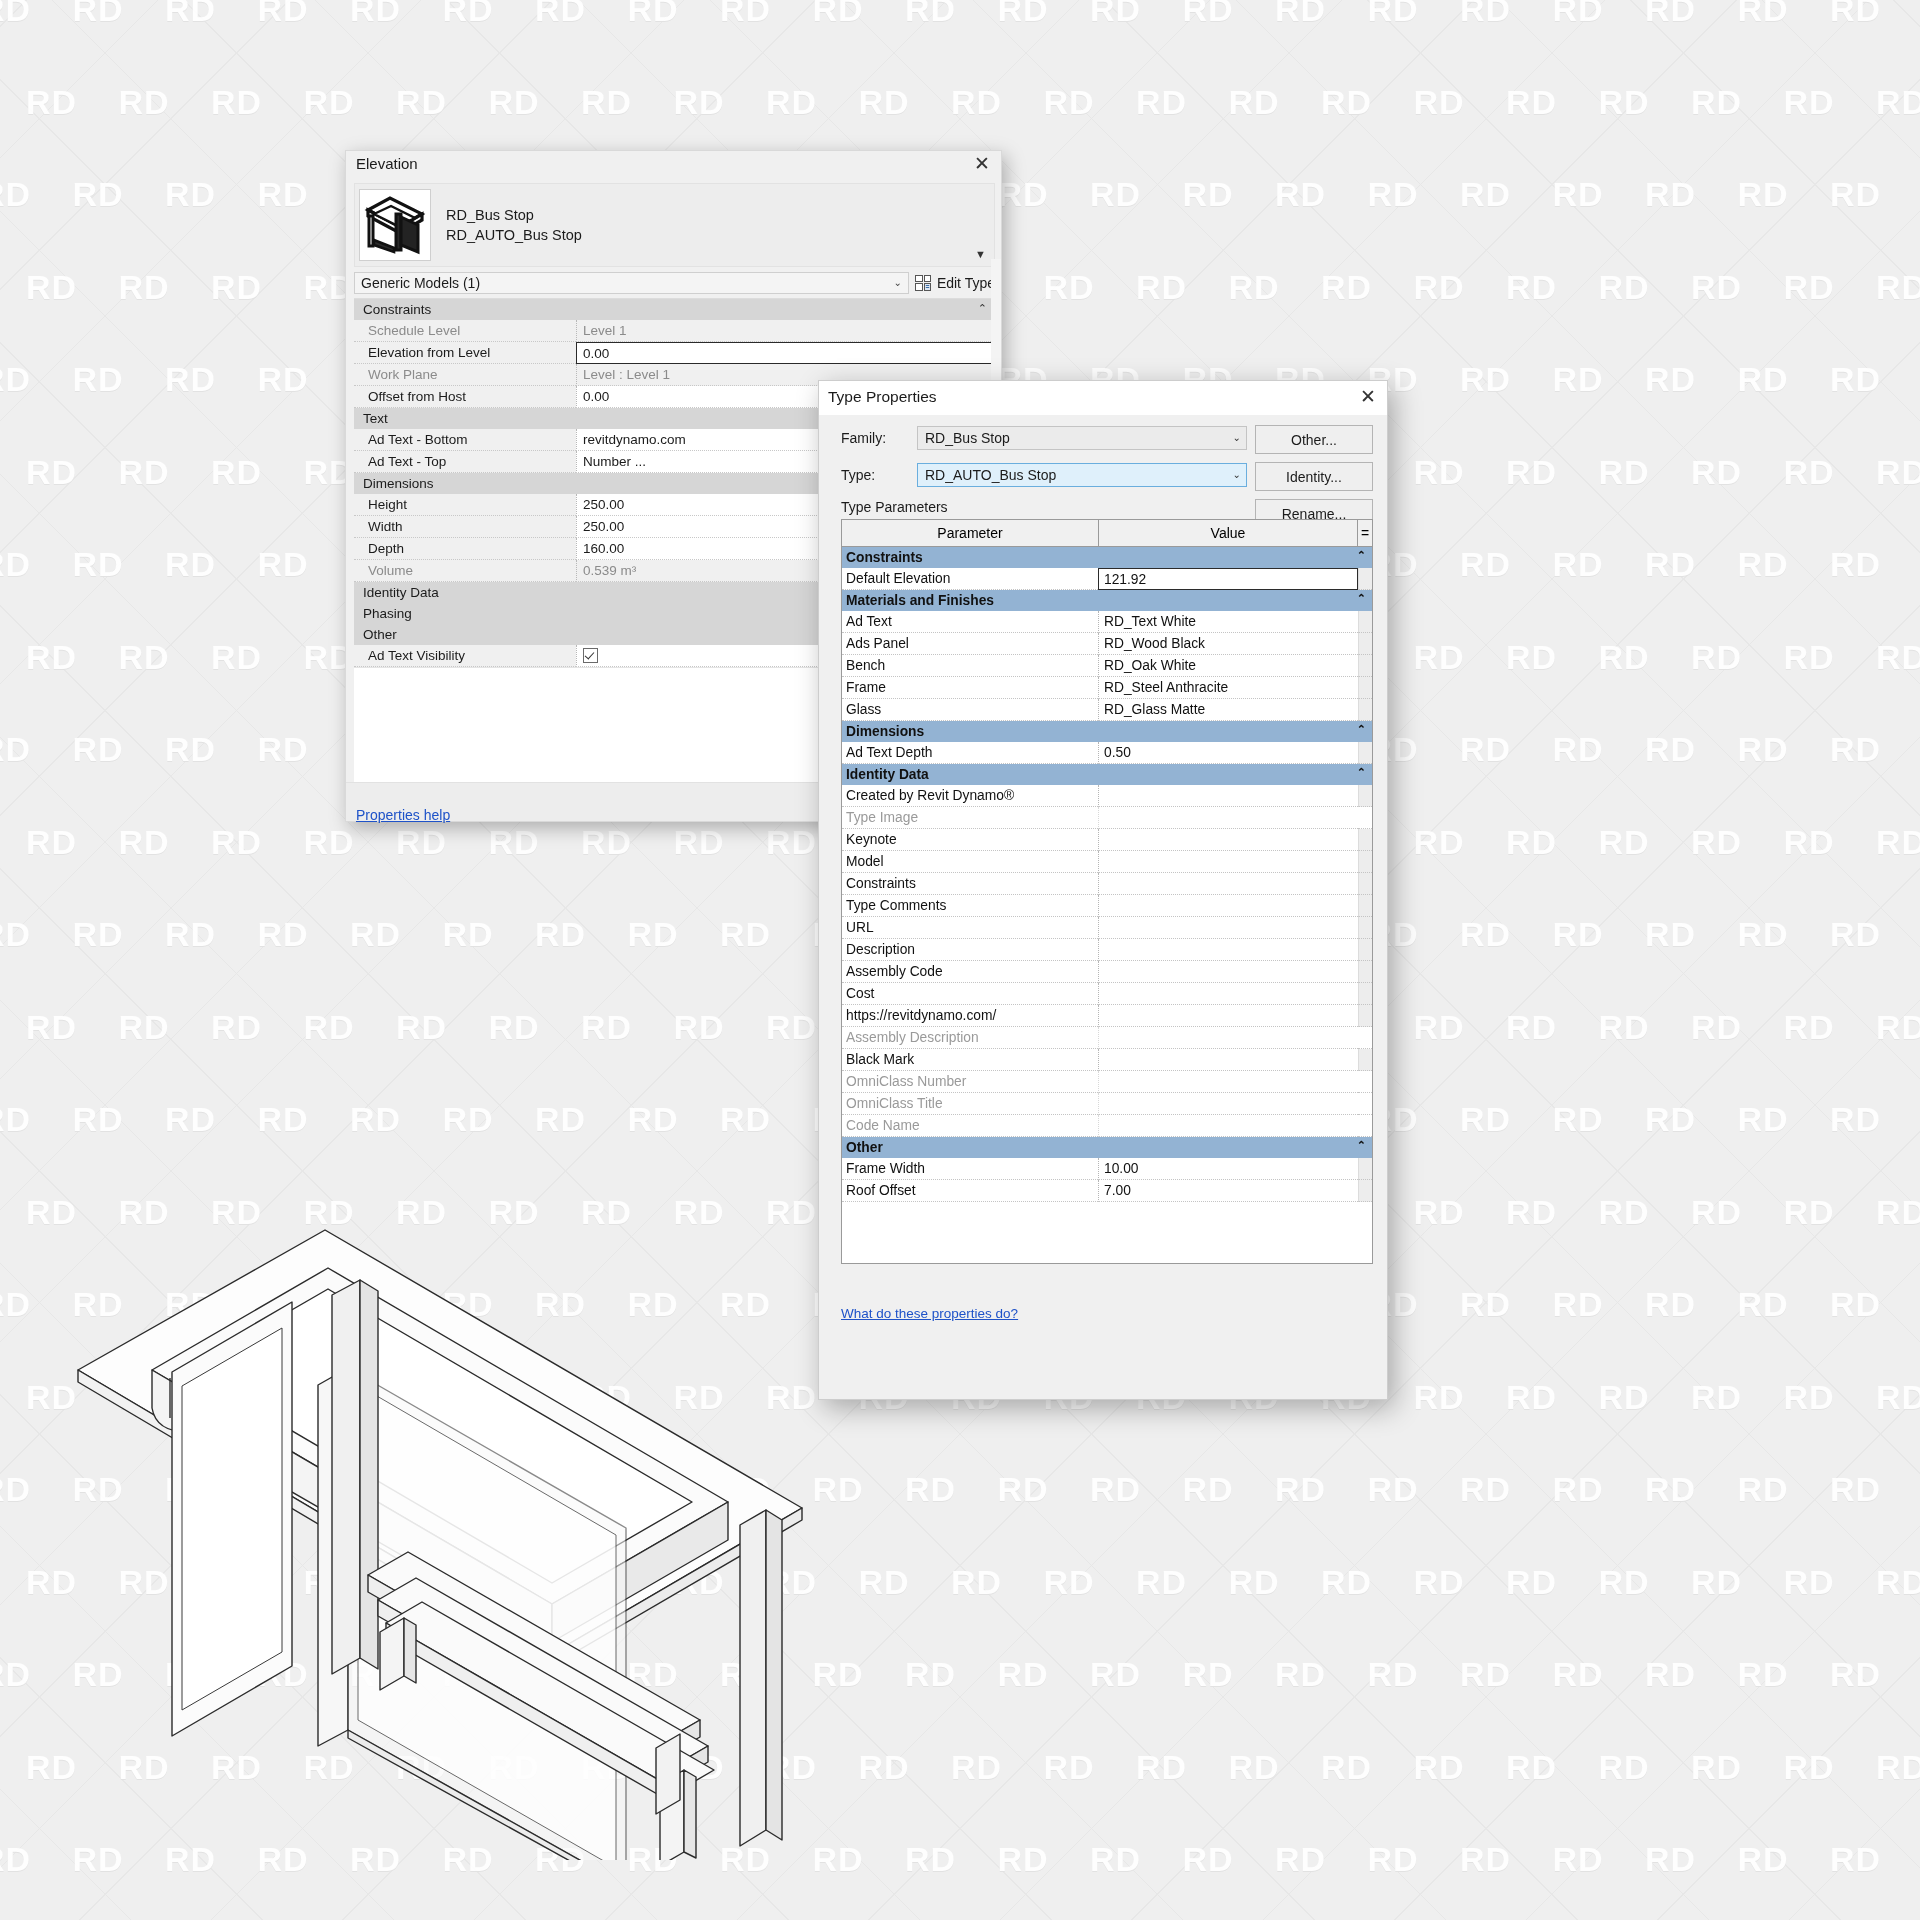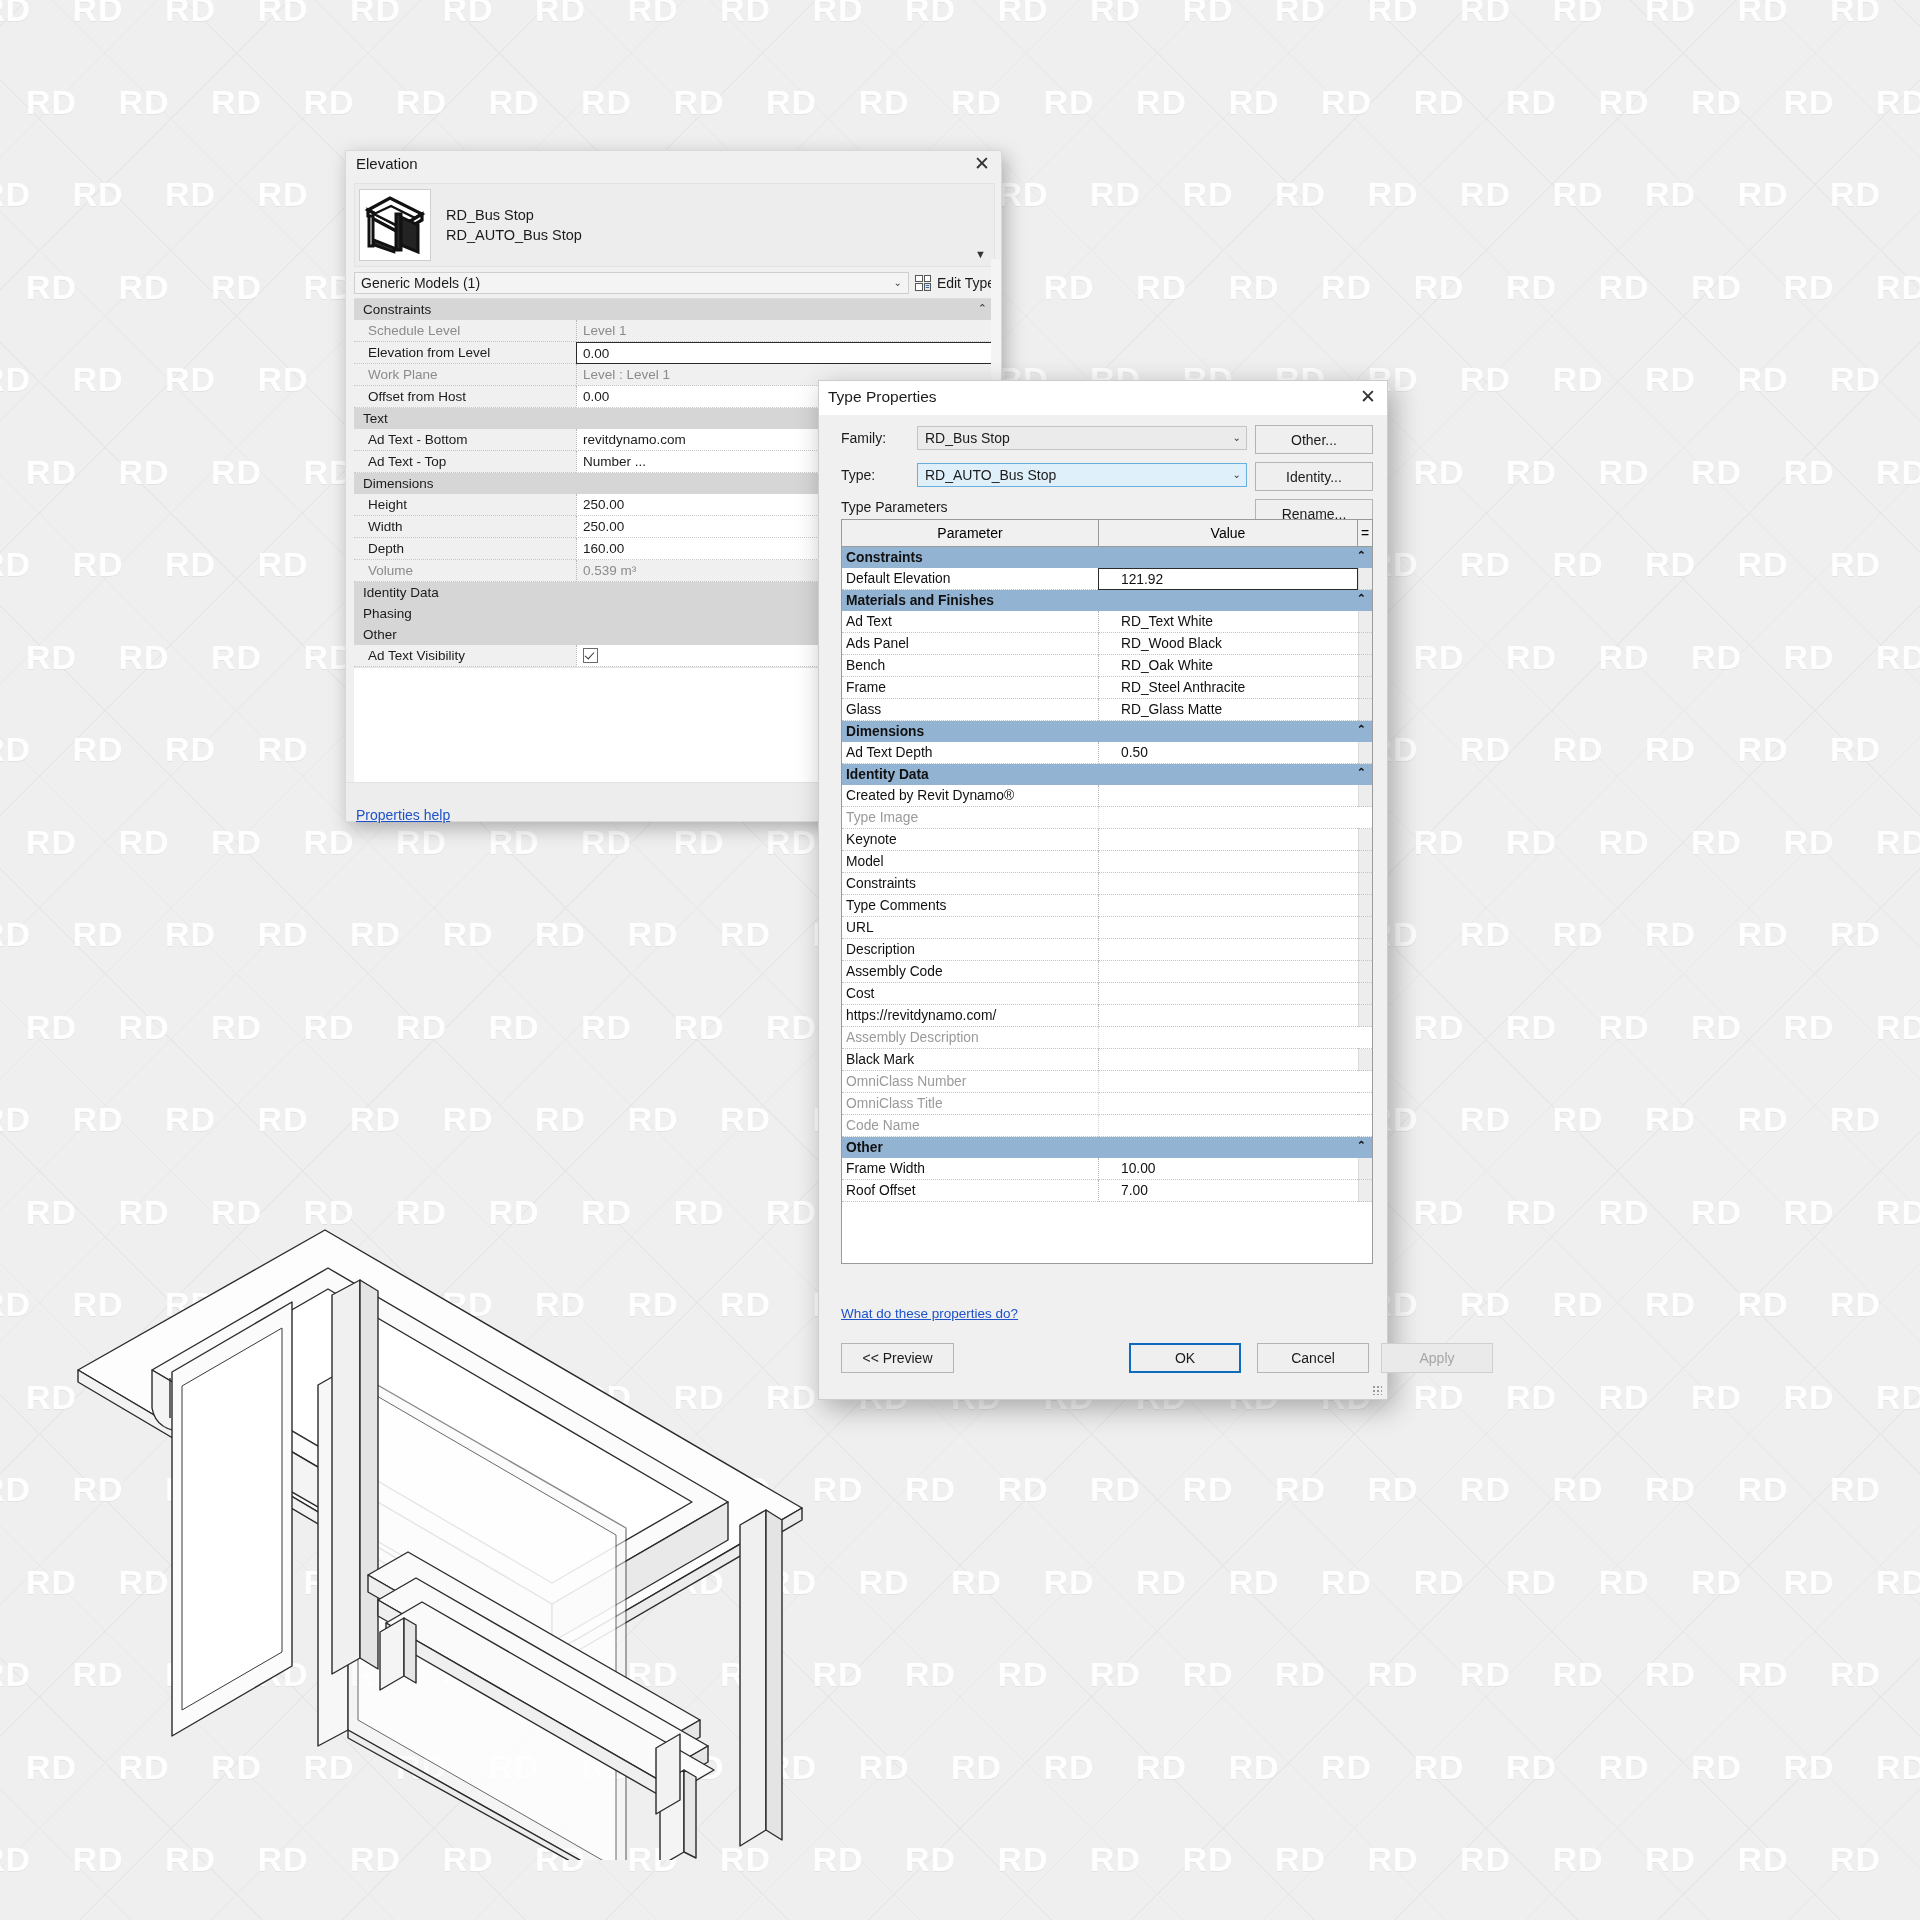--- a/index.html
+++ b/index.html
@@ -111,21 +111,21 @@
   .thead{display:flex;height:26px;background:#f0f0f0;border-bottom:1px solid #9a9a9a;font-size:14px;}
   .thead .c1{flex:0 0 256px;display:flex;align-items:center;justify-content:center;border-right:1px solid #9a9a9a;}
   .thead .c2{flex:1;display:flex;align-items:center;justify-content:center;border-right:1px solid #9a9a9a;}
   .thead .c3{flex:0 0 14px;display:flex;align-items:center;justify-content:center;}
   .sect{height:21px;background:#93b3d3;display:flex;align-items:center;
         padding-left:4px;font-size:13.8px;font-weight:bold;color:#111;position:relative;}
   .sect .chev{position:absolute;right:6px;top:2px;font-size:11px;color:#111;}
   .trow{display:flex;height:22px;font-size:13.8px;align-items:stretch;}
   .trow .k{flex:0 0 256px;padding-left:4px;display:flex;align-items:center;color:#111;
            border-bottom:1px dotted #c4c4c4;box-sizing:border-box;}
-  .trow .v{flex:1;padding-left:22px;display:flex;align-items:center;color:#111;
+  .trow .v{flex:1;padding-left:5px;display:flex;align-items:center;color:#111;
            border-bottom:1px dotted #c4c4c4;border-left:1px dotted #b5b5b5;box-sizing:border-box;}
   .trow .g{flex:0 0 14px;border-bottom:1px dotted #c4c4c4;background:#ededed;border-left:1px solid #dcdcdc;box-sizing:border-box;}
   .trow.dim .k{color:#9a9a9a;}
   .trow.dim .g{background:#fff;border-left:none;}
   .trow.dim .v{border-left:1px dotted #d8d8d8;}
   .trow.edit .v{border:1px solid #2b2b2b;background:#fff;}
 
   .tp-link{position:absolute;left:22px;bottom:78px;font-size:13.5px;color:#1e52c8;
            text-decoration:underline;cursor:pointer;}
   .tp-foot{position:absolute;left:0;right:0;bottom:0;height:64px;}
@@ -969,20 +969,13 @@
         <div class="trow">
           <div class="k">Roof Offset</div>
           <div class="v">7.00</div>
           <div class="g"></div>
         </div>
       </div>
   </div>
 
   <a class="tp-link">What do these properties do?</a>
 
-  <div class="tp-foot">
-    <button class="bbtn" style="left:22px;top:8px;width:113px;">&lt;&lt; Preview</button>
-    <button class="bbtn primary" style="left:310px;top:8px;width:112px;">OK</button>
-    <button class="bbtn" style="left:438px;top:8px;width:112px;">Cancel</button>
-    <button class="bbtn disabled" style="left:562px;top:8px;width:112px;">Apply</button>
-    <span class="grip"></span>
-  </div>
 </div>
 
 </body></html>

